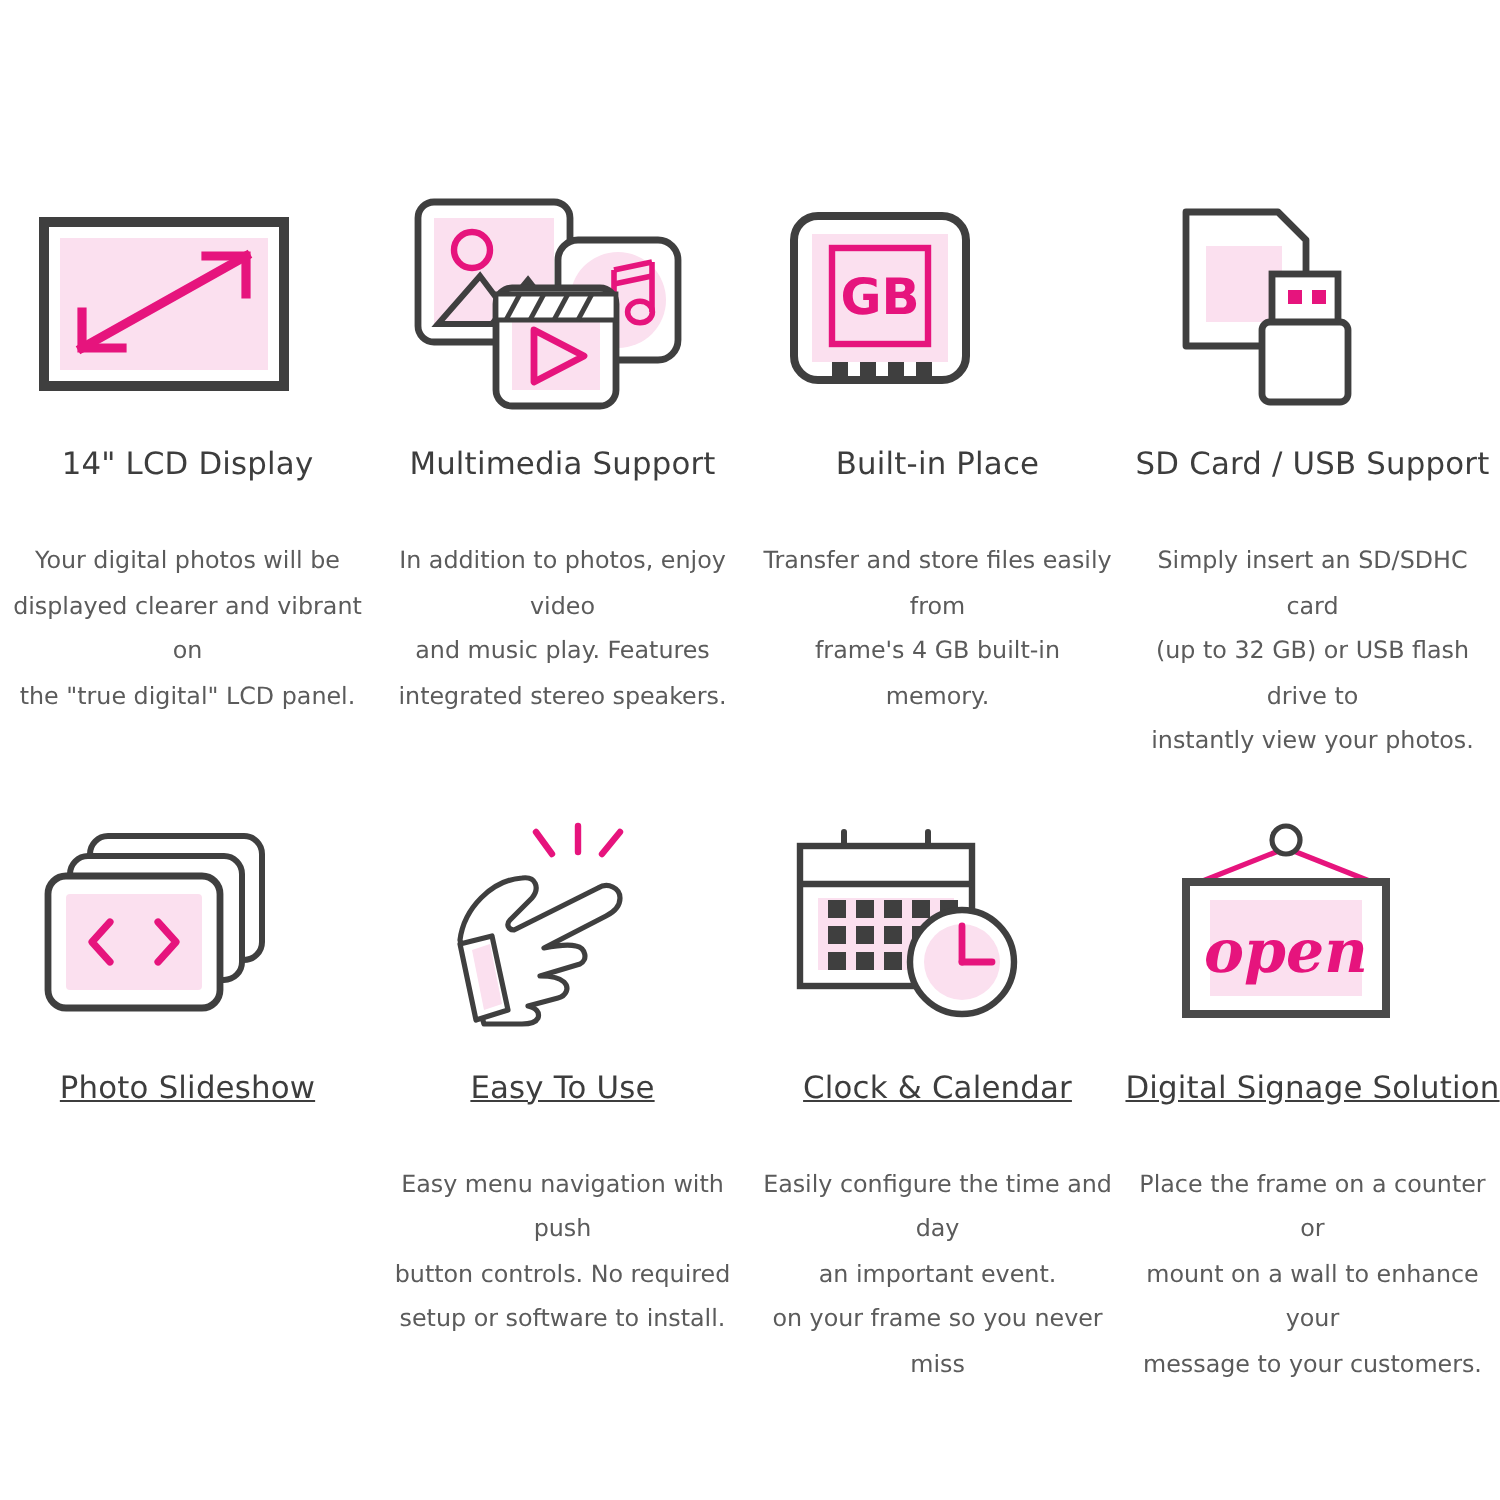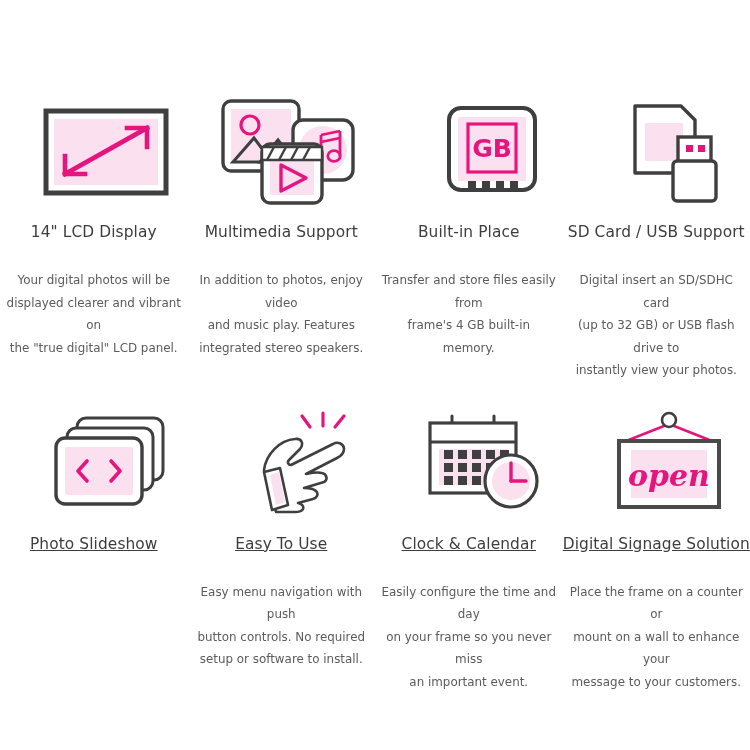--- a/index.html
+++ b/index.html
@@ -29,21 +29,21 @@
     flex-direction: column;
     align-items: center;
     padding: 0 6px;
     box-sizing: border-box;
   }
   .icon-wrap {
     width: 150px;
     height: 112px;
     display: flex;
     align-items: center;
-    justify-content: flex-end;
+    justify-content: flex-start;
   }
   .icon-wrap svg { display: block; overflow: visible; }
   .feature-title {
     margin-top: 14px;
     font-size: 15.4px;
     line-height: 20px;
     color: #3d3d3d;
     text-align: center;
     letter-spacing: 0.1px;
     white-space: nowrap;
@@ -155,21 +155,21 @@
 
         <rect x="55" y="36" width="33" height="26" fill="#ffffff" stroke="#3f3f3f" stroke-width="3.4"></rect>
         <rect x="63" y="44" width="7" height="7" fill="#e6147d"></rect>
         <rect x="75" y="44" width="7" height="7" fill="#e6147d"></rect>
 
         <rect x="50" y="60" width="43" height="40" rx="4" fill="#ffffff" stroke="#3f3f3f" stroke-width="3.4"></rect>
       </svg>
     </div>
     <div class="feature-title">SD Card / USB Support</div>
     <div class="feature-desc">
-      <div>Digital insert an SD/SDHC card</div>
+      <div>Simply insert an SD/SDHC card</div>
       <div>(up to 32 GB) or USB flash drive to</div>
       <div>instantly view your photos.</div>
     </div>
   </div>
 
   <div class="feature-card row-2">
     <div class="icon-wrap">
       <svg width="118" height="98" viewBox="0 0 118 98">
         <rect x="26" y="5" width="86" height="62" rx="9" fill="#ffffff" stroke="#3f3f3f" stroke-width="3"></rect>
         <rect x="16" y="15" width="86" height="62" rx="9" fill="#ffffff" stroke="#3f3f3f" stroke-width="3"></rect>
@@ -245,22 +245,22 @@
         <circle cx="87" cy="68" r="19" fill="#fbe0ef"></circle>
         <g stroke="#e6147d" stroke-width="3.4" stroke-linecap="round">
           <line x1="87" y1="68" x2="87" y2="50"></line>
           <line x1="87" y1="68" x2="102" y2="68"></line>
         </g>
       </svg>
     </div>
     <div class="feature-title">Clock &amp; Calendar</div>
     <div class="feature-desc">
       <div>Easily configure the time and day</div>
+      <div>an important event.</div>
       <div>on your frame so you never miss</div>
-      <div>an important event.</div>
     </div>
   </div>
 
   <div class="feature-card row-2">
     <div class="icon-wrap">
       <svg width="124" height="104" viewBox="0 0 124 104">
 
         <g stroke="#e6147d" stroke-width="2.6" fill="none">
           <line x1="62" y1="14" x2="14" y2="33"></line>
           <line x1="62" y1="14" x2="110" y2="33"></line>

